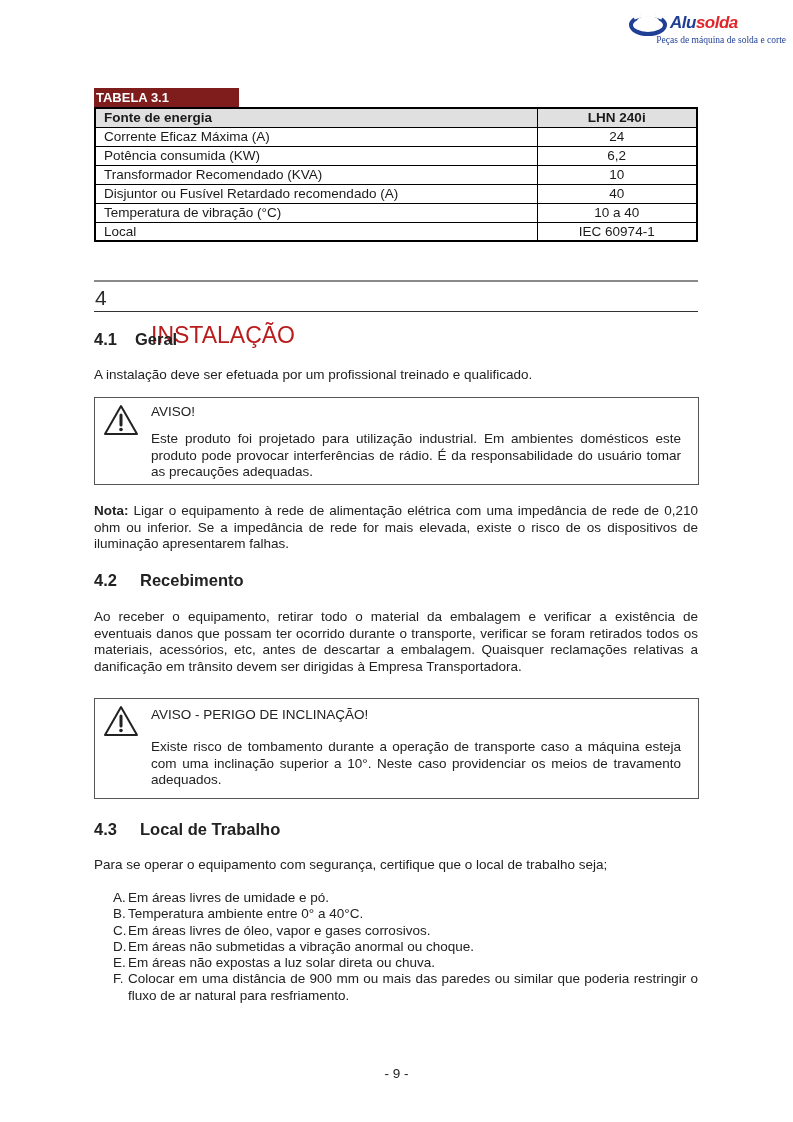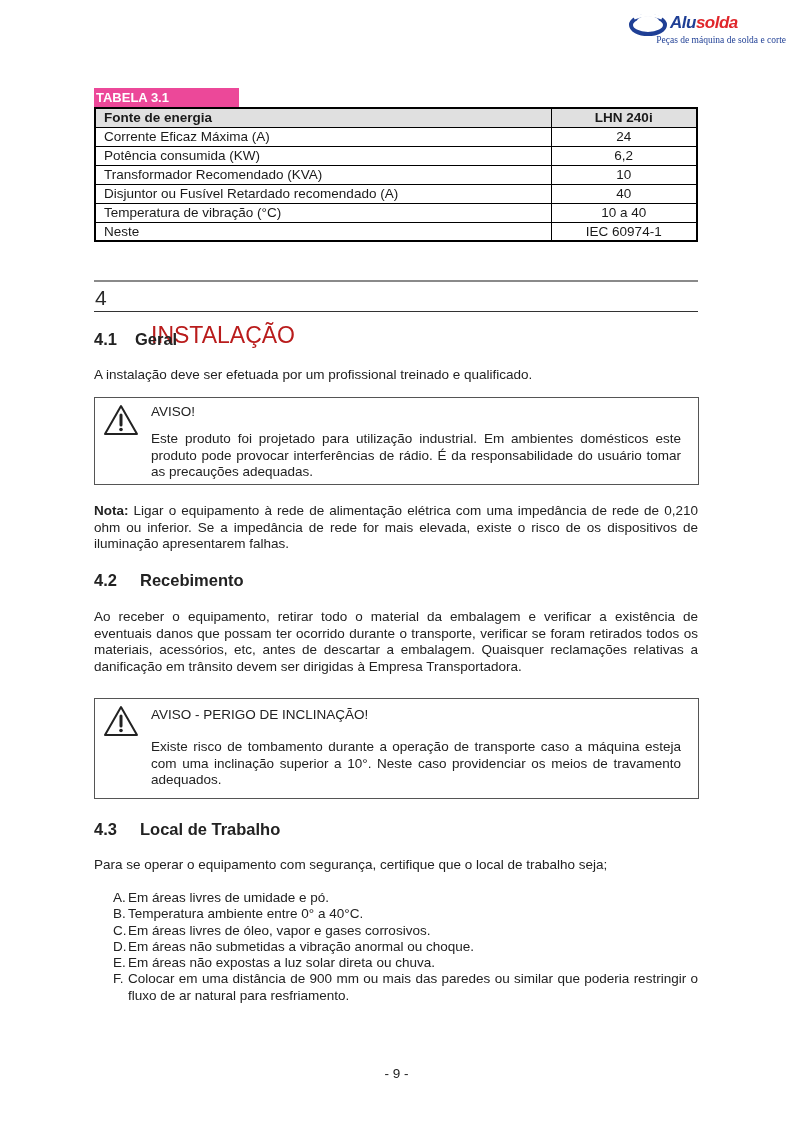--- a/index.html
+++ b/index.html
@@ -7,25 +7,25 @@
   body { position: relative; font-family: "Liberation Sans", sans-serif; color: #1a1a1a; overflow: hidden; }
 
   
   .logo { position: absolute; left: 626px; top: 2px; width: 160px; height: 34px; margin-top: 11px; }
   .logo-mark { position: absolute; left: 2px; top: 1px; width: 40px; height: 22px; }
   .logo-text { position: absolute; left: 44px; top: 0px; font-family: "Liberation Sans", sans-serif; font-weight: bold; font-style: italic; font-size: 17px; color: #e0262b; letter-spacing: -0.5px; }
   .logo-text .alu { color: #1f3f95; }
   .logo-tag { position: absolute; left: 0px; top: 22px; width: 160px; text-align: right; font-family: "Liberation Serif", serif; font-size: 9.5px; color: #1f3f95; white-space: nowrap; }
 
   
-  .tbl-caption { position: absolute; left: 94px; top: 88px; width: 145px; height: 19px; background: #ec4899; color: #fff; font-weight: bold; font-size: 13px; padding: 2px 2px; line-height: 16px; }
+  .tbl-caption { position: absolute; left: 94px; top: 88px; width: 145px; height: 19px; background: #7f1d1d; color: #fff; font-weight: bold; font-size: 13px; padding: 2px 2px; line-height: 16px; }
   table.spec { position: absolute; left: 94px; top: 107px; width: 604px; border-collapse: collapse; font-size: 13.5px; }
   table.spec td { border: 1px solid #000; height: 19px; padding: 0 8px; line-height: 17px; }
   table.spec tr.head td { background: #e0e0e0; font-weight: bold; border-top: 2px solid #000; }
-  table.spec td.val { width: 146px; text-align: center; }
+  table.spec td.val { width: 160px; text-align: center; }
   table.spec tr:last-child td { border-bottom: 2px solid #000; }
   table.spec td:first-child { border-left: 2px solid #000; }
   table.spec td:last-child { border-right: 2px solid #000; }
 
   
   .chapter { position: absolute; left: 94px; top: 280px; width: 604px; height: 32px; border-top: 2px solid #8a8a8a; border-bottom: 1.5px solid #333; }
   .chapter .num { position: absolute; left: 1px; top: 4px; font-size: 21px; color: #2a2a2a; }
   .chapter .title { position: absolute; left: 57px; top: 4px; font-size: 23px; color: #b91c1c; margin-top: 36px; }
 
   .sec { position: absolute; left: 94px; font-size: 16.5px; font-weight: bold; color: #222; }
@@ -79,21 +79,21 @@
       </tr>
       <tr>
         <td>Disjuntor ou Fusível Retardado recomendado (A)</td>
         <td class="val">40</td>
       </tr>
       <tr>
         <td>Temperatura de vibração (°C)</td>
         <td class="val">10 a 40</td>
       </tr>
       <tr>
-        <td>Neste</td>
+        <td>Local</td>
         <td class="val">IEC 60974-1</td>
       </tr>
     </tbody>
 </table>
 
 <div class="chapter">
   <span class="num">4</span>
   <span class="title">INSTALAÇÃO</span>
 </div>
 

